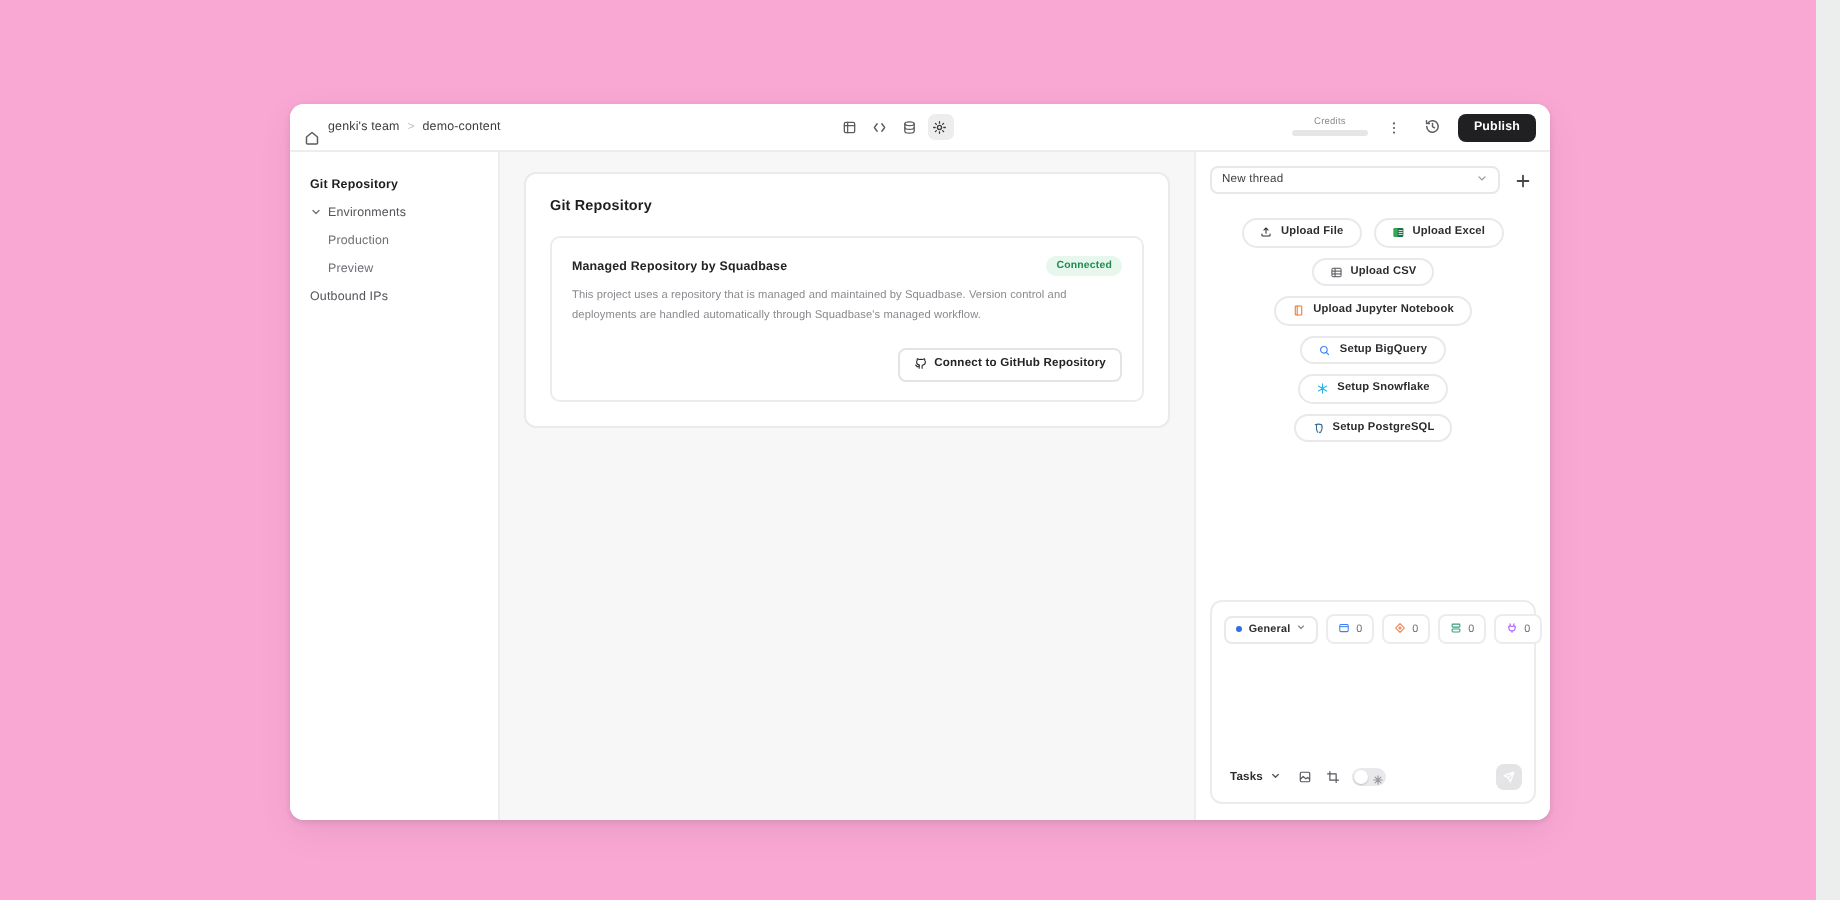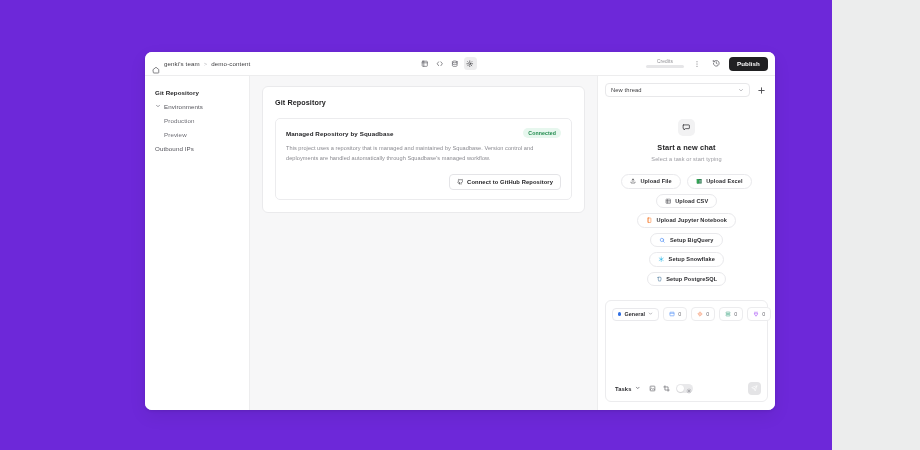--- a/index.html
+++ b/index.html
@@ -2,21 +2,21 @@
 <html><head>
 <meta charset="utf-8">
 <style>
   * { box-sizing: border-box; margin: 0; padding: 0; }
   html, body {
     width: 920px; height: 450px;
     background: #eceded;
     font-family: "Liberation Sans", sans-serif;
     -webkit-font-smoothing: antialiased;
   }
-  .page { position: relative; width: 832px; height: 450px; background: #6d28d9; }
+  .page { position: relative; width: 908px; height: 450px; background: #f9a8d4; }
 
   .window {
     position: absolute; left: 145px; top: 52px;
     width: 630px; height: 358px;
     background: #ffffff;
     border-radius: 7px;
     box-shadow: 0 1px 3px rgba(0,0,0,.10), 0 6px 18px rgba(0,0,0,.07);
     overflow: hidden;
     display: flex; flex-direction: column;
   }
@@ -330,29 +330,20 @@
             </span>
           </div>
           <div class="plus-btn">
             <svg viewBox="0 0 16 16" width="9" height="9" fill="none" stroke="#45454b" stroke-width="1.6" stroke-linecap="round">
               <path d="M8 3.2v9.6M3.2 8h9.6"></path>
             </svg>
           </div>
         </div>
 
         <div class="chat-area">
-          <div class="empty">
-            <div class="bubble-wrap">
-              <svg viewBox="0 0 16 16" width="8.5" height="8.5" fill="none" stroke="#2c2c30" stroke-width="1.4" stroke-linecap="round" stroke-linejoin="round">
-                <path d="M3 3.6h10a.9.9 0 0 1 .9.9v5.2a.9.9 0 0 1-.9.9H6.6L3.8 13V10.6H3a.9.9 0 0 1-.9-.9V4.5a.9.9 0 0 1 .9-.9z"></path>
-              </svg>
-            </div>
-            <div class="empty-title">Start a new chat</div>
-            <div class="empty-sub">Select a task or start typing</div>
-          </div>
 
           <div class="chips">
             <div class="chip-row">
               <div class="chip">
                 <span>
                   <svg viewBox="0 0 16 16" width="6" height="6" fill="none" stroke="#2c2c30" stroke-width="1.4" stroke-linecap="round" stroke-linejoin="round">
                     <path d="M2.6 10.8v1.6a1 1 0 0 0 1 1h8.8a1 1 0 0 0 1-1v-1.6M8 2.6v7M5.2 5.4 8 2.6l2.8 2.8"></path>
                   </svg>
                 </span>
                 <span>Upload File</span>

